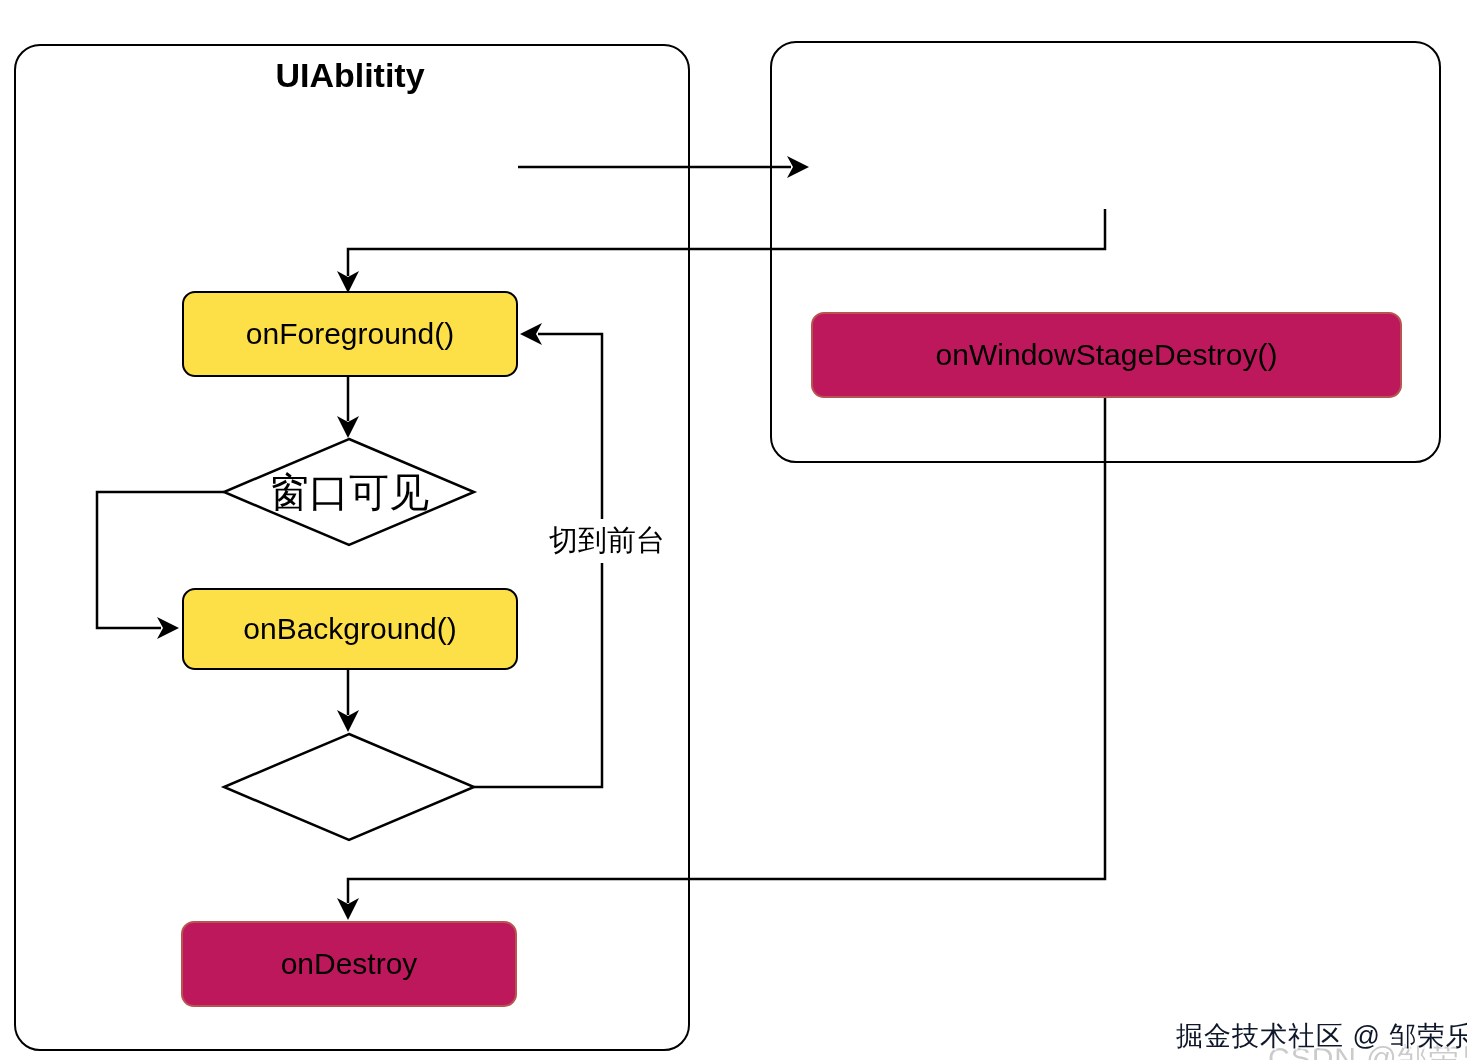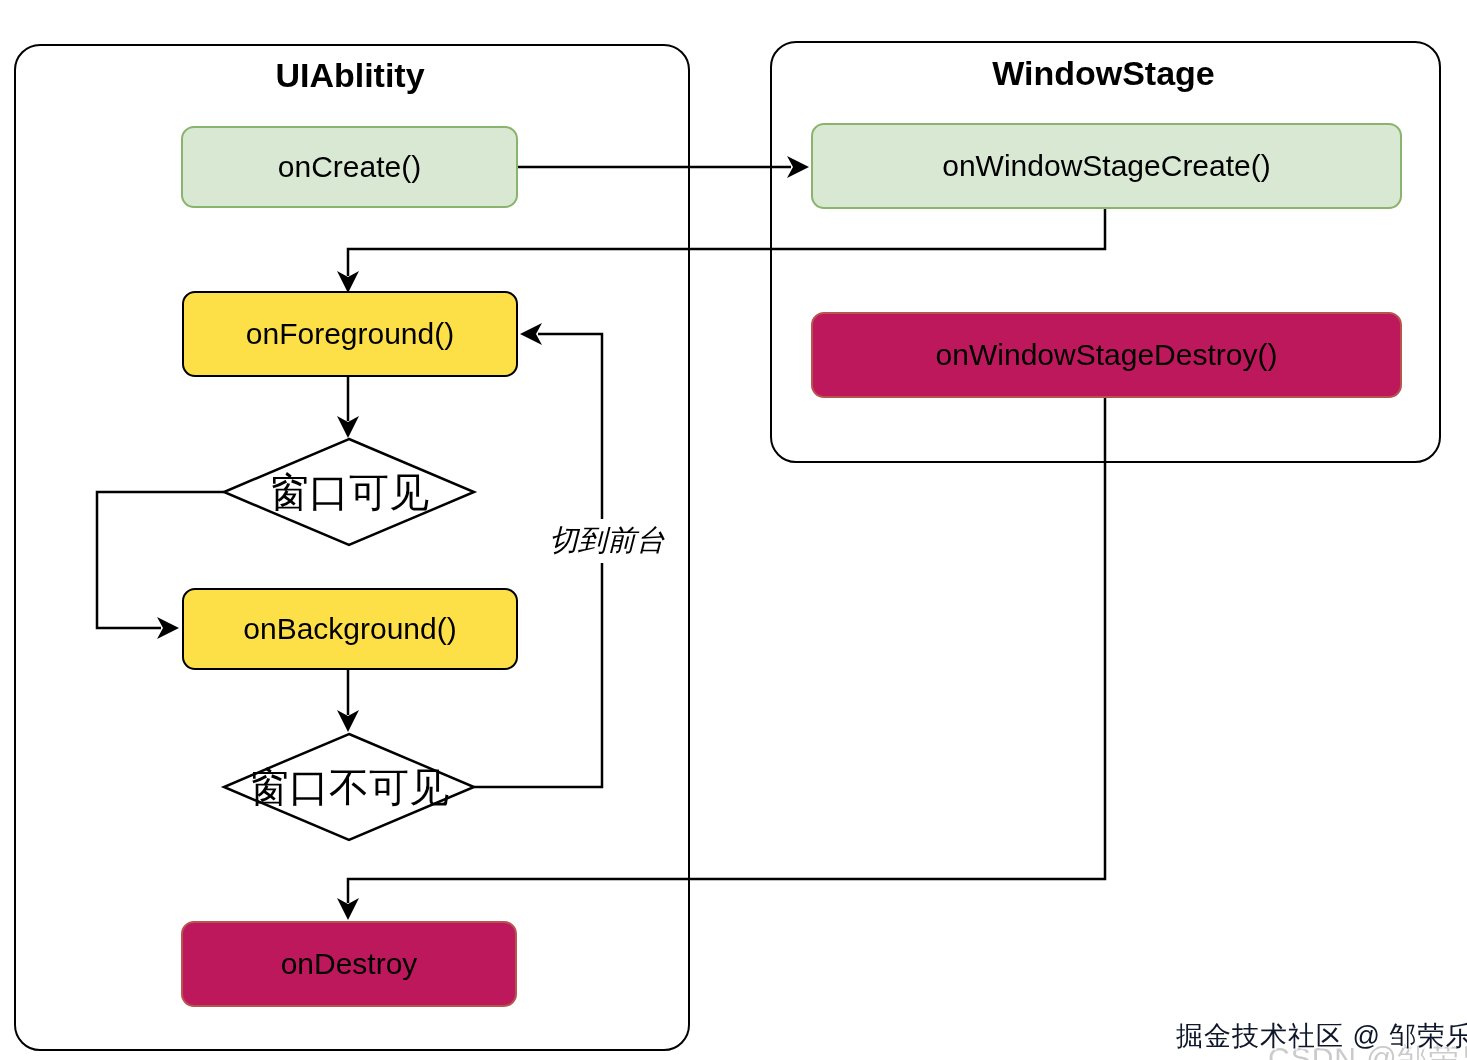--- a/index.html
+++ b/index.html
@@ -39,21 +39,20 @@
 </style>
 </head>
 <body>
 
 <div class="canvas">
 
   <div class="group" style="left:14px;top:28px;width:672px;height:1003px;"></div>
   <div class="group" style="left:770px;top:25px;width:667px;height:418px;"></div>
 
   <div class="group-title" style="left:14px;top:40px;width:672px;">UIAblitity</div>
-  <div class="group-title" style="left:770px;top:38px;width:667px;">WindowStage</div>
 
   <svg class="wires" width="1467" height="1060" viewBox="0 0 1467 1060">
 
     <path class="wire" d="M518,151 H791"></path>
     <path class="arrowhead" d="M809,151 L787,140 L793,151 L787,162 Z"></path>
 
     <path class="wire" d="M1105,193 V233 H348 V260"></path>
     <path class="arrowhead" d="M348,277 L337,255 L348,261 L359,255 Z"></path>
 
     <path class="wire" d="M348,361 V405"></path>
@@ -68,46 +67,39 @@
     <path class="wire" d="M474,771 H602 V318 H538"></path>
     <path class="arrowhead" d="M520,318 L542,307 L536,318 L542,329 Z"></path>
 
     <path class="wire" d="M1105,382 V863 H348 V887"></path>
     <path class="arrowhead" d="M348,904 L337,882 L348,888 L359,882 Z"></path>
 
     <polygon class="decision-shape" points="349,423 474,476 349,529 224,476"></polygon>
     <polygon class="decision-shape" points="349,718 474,771 349,824 224,771"></polygon>
   </svg>
 
-  <div class="node green" style="left:181px;top:110px;width:337px;height:82px;">
-    <span>onCreate()</span>
-  </div>
 
-  <div class="node green" style="left:811px;top:107px;width:591px;height:86px;">
-    <span>onWindowStageCreate()</span>
-  </div>
 
   <div class="node red" style="left:811px;top:296px;width:591px;height:86px;">
     <span>onWindowStageDestroy()</span>
   </div>
 
   <div class="node plain" style="left:182px;top:275px;width:336px;height:86px;">
     <span>onForeground()</span>
   </div>
 
   <div class="decision-label" style="left:249px;top:453px;width:200px;height:46px;">窗口可见</div>
 
   <div class="node plain" style="left:182px;top:572px;width:336px;height:82px;">
     <span>onBackground()</span>
   </div>
 
-  <div class="decision-label" style="left:224px;top:748px;width:250px;height:46px;">窗口不可见</div>
 
   <div class="node red" style="left:181px;top:905px;width:336px;height:86px;">
     <span>onDestroy</span>
   </div>
 
-  <div class="edge-label" style="left:533px;top:503px;width:140px;height:40px;font-style:italic;">切到前台</div>
+  <div class="edge-label" style="left:533px;top:503px;width:140px;height:40px;">切到前台</div>
 
   <div class="wm1">掘金技术社区 @ 邹荣乐</div>
   <div class="wm2">CSDN @邹荣乐</div>
 
 </div>
 
 </body></html>

